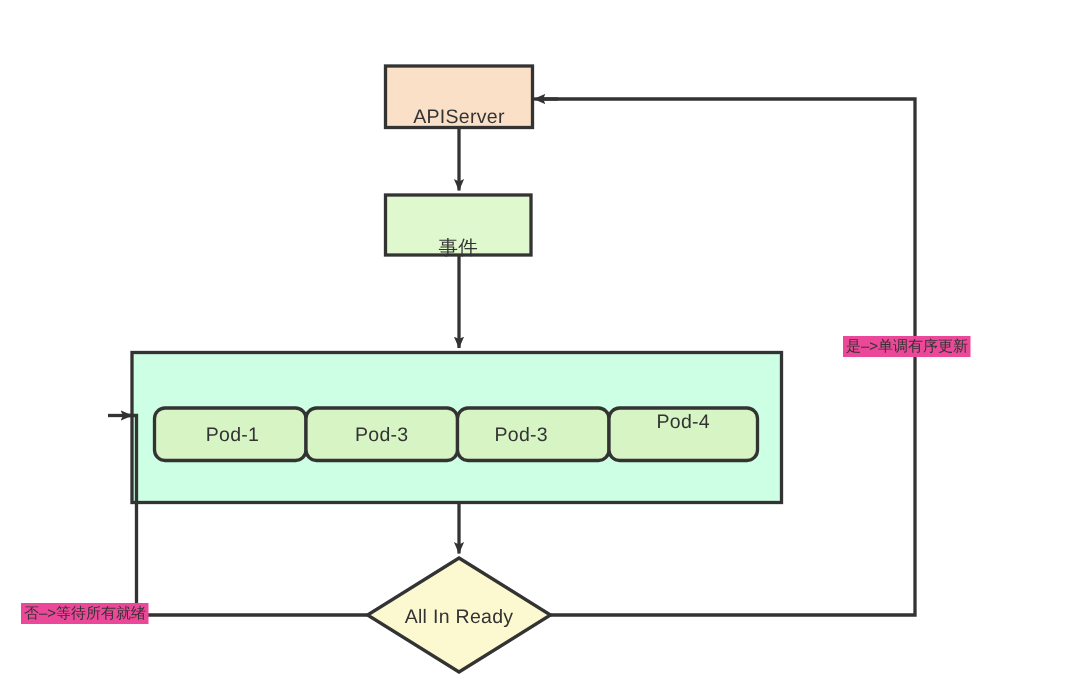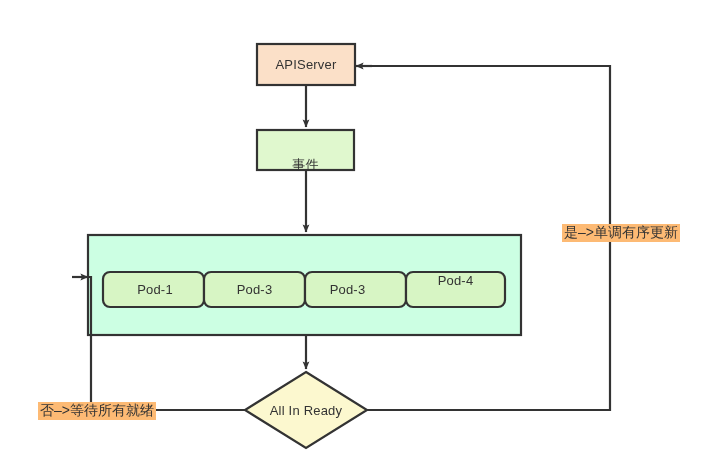--- a/index.html
+++ b/index.html
@@ -29,23 +29,23 @@
     justify-content: center;
     color: #333333;
     font-size: 13px;
     letter-spacing: 0.2px;
     white-space: nowrap;
     pointer-events: none;
   }
   .edge-label {
     position: absolute;
     color: #333333;
-    font-size: 14px;
+    font-size: 10px;
     white-space: nowrap;
-    background: #fdba74;
+    background: #ec4899;
     padding: 0 2px;
   }
 </style>
 </head>
 <body>
 
 <svg id="diagram-canvas" viewBox="0 0 712 460" xmlns="http://www.w3.org/2000/svg">
   <defs>
     <marker id="arrowhead" markerWidth="9" markerHeight="9" refX="7.6" refY="4" orient="auto" markerUnits="userSpaceOnUse">
       <path d="M 0 0.6 L 8 4 L 0 7.4 L 1.6 4 Z" fill="#333333"></path>
@@ -71,26 +71,26 @@
 
   <line x1="306" y1="335" x2="306" y2="369" stroke="#333333" stroke-width="2.2" marker-end="url(#arrowhead)"></line>
 
   <path d="M 245 410 L 91 410 L 91 277 L 85 277" fill="none" stroke="#333333" stroke-width="2.2"></path>
   <line x1="72" y1="277" x2="88" y2="277" stroke="#333333" stroke-width="2.2" marker-end="url(#arrowhead)"></line>
 
   <path d="M 367 410 L 610 410 L 610 66 L 362 66" fill="none" stroke="#333333" stroke-width="2.2"></path>
   <line x1="372" y1="66" x2="356" y2="66" stroke="#333333" stroke-width="2.2" marker-end="url(#arrowhead)"></line>
 </svg>
 
-<div class="node-text" style="left:257px; top:44px; width:98px; height:41px;text-align:right;">APIServer</div>
+<div class="node-text" style="left:257px; top:57px; width:98px; height:41px;text-align:right;">APIServer</div>
 
 <div class="node-text" style="left:257px; top:145px; width:97px; height:40px;">事件</div>
 
 <div class="node-text" style="left:103px; top:272px; width:104px; height:35px;">Pod-1</div>
 <div class="node-text" style="left:204px; top:272px; width:101px; height:35px;">Pod-3</div>
 <div class="node-text" style="left:305px; top:272px; width:85px; height:35px;">Pod-3</div>
 <div class="node-text" style="left:406px; top:272px; width:99px; height:17px;">Pod-4</div>
 
 <div class="node-text" style="left:245px; top:392px; width:122px; height:36px;">All In Ready</div>
 
-<div class="edge-label" style="left:14px; top:402px;margin-left:24px;">否–&gt;等待所有就绪</div>
+<div class="edge-label" style="left:14px; top:402px;">否–&gt;等待所有就绪</div>
 
 <div class="edge-label" style="left:562px; top:224px;">是–&gt;单调有序更新</div>
 
 </body></html>

